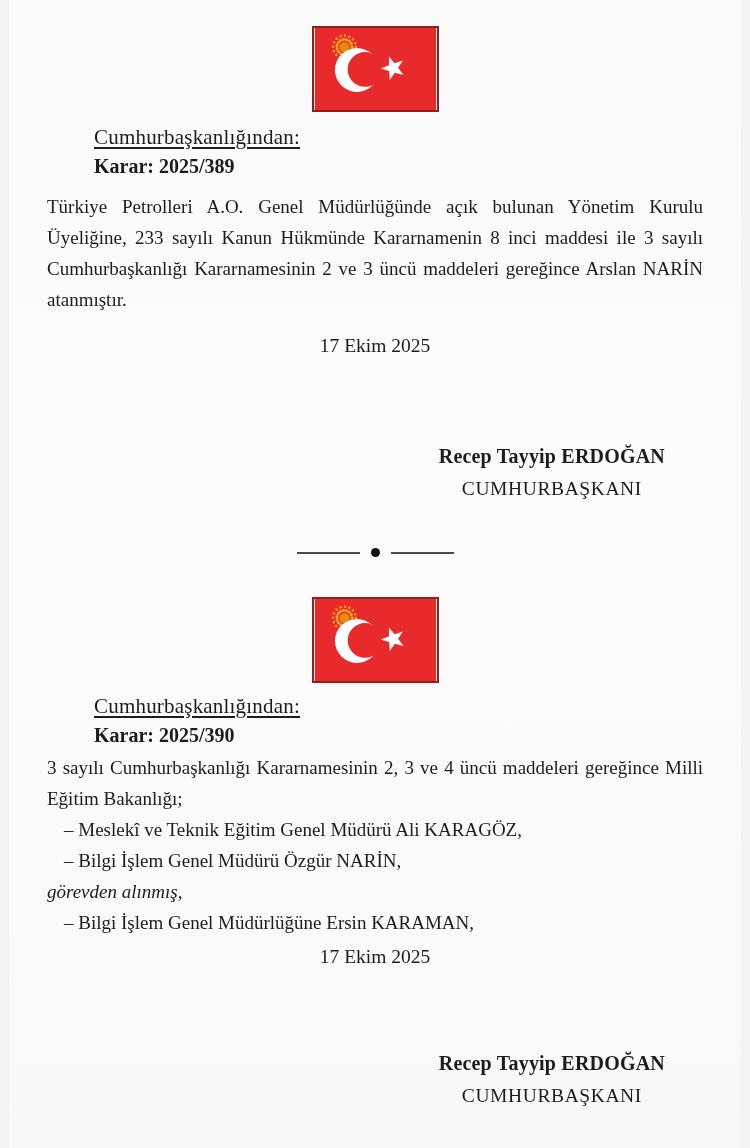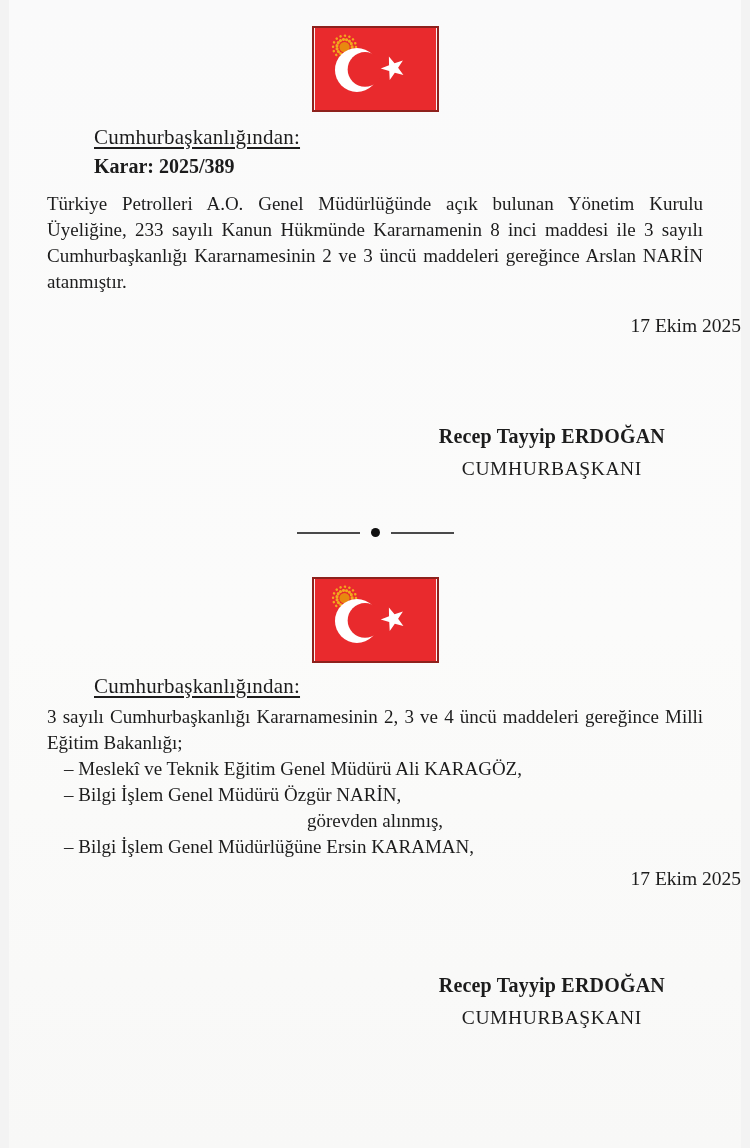--- a/index.html
+++ b/index.html
@@ -46,34 +46,34 @@
     font-size: 20px;
     line-height: 26px;
     font-weight: bold;
     margin-top: 2px;
   }
 
   
   .body-text {
     margin: 12px 38px 0 38px;
     font-size: 19px;
-    line-height: 26px;
+    line-height: 31px;
   }
   .body-text.second { margin-top: 4px; }
   .p-justify { text-align: justify; }
-  .p-left { text-align: center; }
+  .p-left { text-align: left; font-style: italic; }
   .item {
     text-align: justify;
     padding-left: 45px;
     text-indent: -28px;
   }
 
   
   .date {
-    text-align: right;
+    text-align: center;
     font-size: 19.5px;
     line-height: 26px;
   }
   .date.first { margin-top: 18px; }
   .date.second { margin-top: 6px; }
 
   
   .sig-row {
     display: flex;
     justify-content: flex-end;
@@ -165,20 +165,21 @@
       <g>
         <circle cx="44" cy="44" r="23" fill="#ffffff"></circle>
         <circle cx="52.5" cy="43.5" r="18.2" fill="#e92a2d"></circle>
       </g>
       <polygon points="82,29 85.06,37.79 94.36,37.98 86.95,43.61 89.64,52.52 82,47.2 74.36,52.52 77.05,43.61 69.64,37.98 78.94,37.79" transform="rotate(-20 82 42)" fill="#ffffff"></polygon>
     </svg>
   </div>
 
   <div class="heading-block second">
     <div class="source">Cumhurbaşkanlığından:</div>
+    <div class="karar">Karar: 2025/390</div>
   </div>
 
   <div class="body-text second">
     <p class="p-justify">3 sayılı Cumhurbaşkanlığı Kararnamesinin 2, 3 ve 4 üncü maddeleri gereğince Milli Eğitim Bakanlığı;</p>
     <p class="item">– Meslekî ve Teknik Eğitim Genel Müdürü Ali KARAGÖZ,</p>
     <p class="item">– Bilgi İşlem Genel Müdürü Özgür NARİN,</p>
     <p class="p-left">görevden alınmış,</p>
     <p class="item">– Bilgi İşlem Genel Müdürlüğüne Ersin KARAMAN,</p>
   </div>
 

